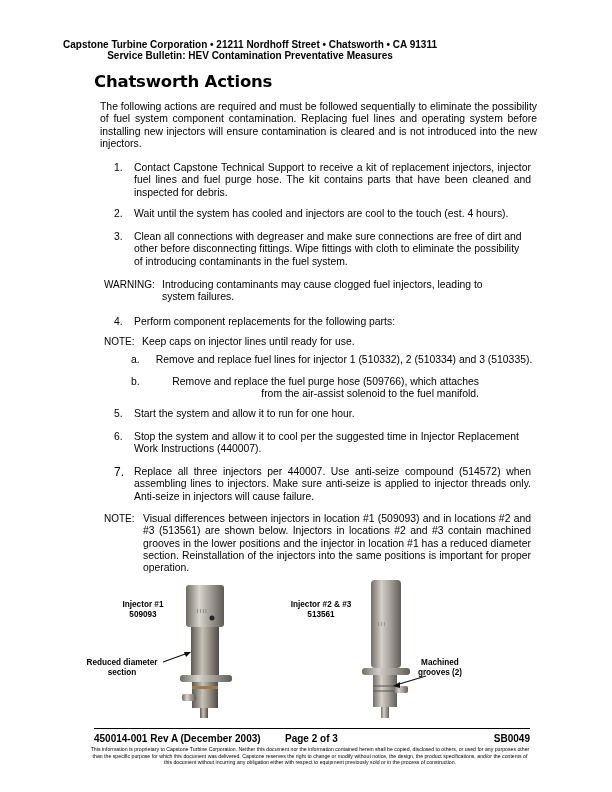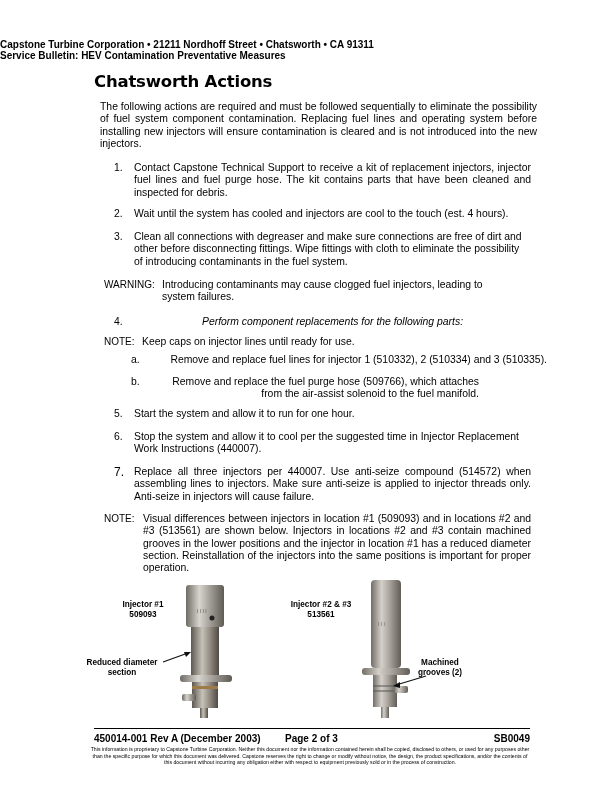--- a/index.html
+++ b/index.html
@@ -1,19 +1,19 @@
 <!DOCTYPE html>
 <html><head>
 <meta charset="utf-8">
 <style>
   html, body { margin: 0; padding: 0; background: #ffffff; }
   body { width: 612px; height: 792px; position: relative; overflow: hidden;
          font-family: "Liberation Sans", sans-serif; color: #000; }
   .abs { position: absolute; }
-  .hdr { left: 0; width: 500px; text-align: left; font-weight: bold; font-size: 10px; line-height: 12px; }
+  .hdr { left: 0; width: 500px; text-align: center; font-weight: bold; font-size: 10px; line-height: 12px; }
   .h1 { left: 94px; top: 72px; font-size: 16.5px; font-weight: 900; font-family: "DejaVu Sans", sans-serif; letter-spacing: -0.2px; }
   .para { left: 94px; width: 437px; font-size: 10.4px; line-height: 12.3px; text-align: justify; margin-left: 6px; }
   .item { position: absolute; font-size: 10.4px; line-height: 12.3px; }
   .item .num { position: absolute; left: 0; top: 0; }
   .item .txt { position: absolute; left: 20px; text-align: justify; }
   .warn-label, .note-label { position: absolute; font-size: 10px; line-height: 12.3px; text-align: center; }
   .plain { position: absolute; font-size: 10.4px; line-height: 12.3px; }
   .caption { position: absolute; font-weight: bold; font-size: 8.2px; line-height: 10px; text-align: center; }
   .footer-rule { left: 94px; top: 728px; width: 436px; height: 1.3px; background: #000; }
   .foot-main { top: 733px; font-weight: bold; font-size: 10px; line-height: 12px; }
@@ -44,29 +44,29 @@
   <span class="txt" style="width:390px; text-align:left;">Clean all connections with degreaser and make sure connections are free of dirt and other before disconnecting fittings.  Wipe fittings with cloth to eliminate the possibility of introducing contaminants in the fuel system.</span>
 </div>
 
 <div class="warn-label" style="left:104px; top:279px;">WARNING:</div>
 <div class="plain" style="left:162px; top:279px; width:355px; text-indent:0;">
   <span style="display:block; text-indent:0; padding-left:0;">Introducing contaminants may cause clogged fuel injectors, leading to system failures.</span>
 </div>
 
 <div class="item" style="left:114px; top:316px; width:417px;">
   <span class="num">4.</span>
-  <span class="txt" style="width:397px; text-align:center;font-style:italic;">Perform component replacements for the following parts:</span>
+  <span class="txt" style="width:397px; text-align:left;">Perform component replacements for the following parts:</span>
 </div>
 
 <div class="note-label" style="left:104px; top:336px;">NOTE:</div>
 <div class="plain" style="left:142px; top:336px; width:380px;">Keep caps on injector lines until ready for use.</div>
 
 <div class="item" style="left:131px; top:354px; width:400px;">
   <span class="num">a.</span>
-  <span class="txt" style="left:18px; width:390px; text-align:right; white-space:nowrap;margin-left:8px;">Remove and replace fuel lines for injector 1 (510332), 2 (510334) and 3 (510335).</span>
+  <span class="txt" style="left:18px; width:390px; text-align:center; white-space:nowrap;">Remove and replace fuel lines for injector 1 (510332), 2 (510334) and 3 (510335).</span>
 </div>
 
 <div class="item" style="left:131px; top:376px; width:400px;">
   <span class="num">b.</span>
   <span class="txt" style="left:18px; width:330px; text-align:right;">Remove and replace the fuel purge hose (509766), which attaches from the air-assist solenoid to the fuel manifold.</span>
 </div>
 
 <div class="item" style="left:114px; top:408px; width:417px;">
   <span class="num">5.</span>
   <span class="txt" style="width:397px; text-align:left;">Start the system and allow it to run for one hour.</span>

